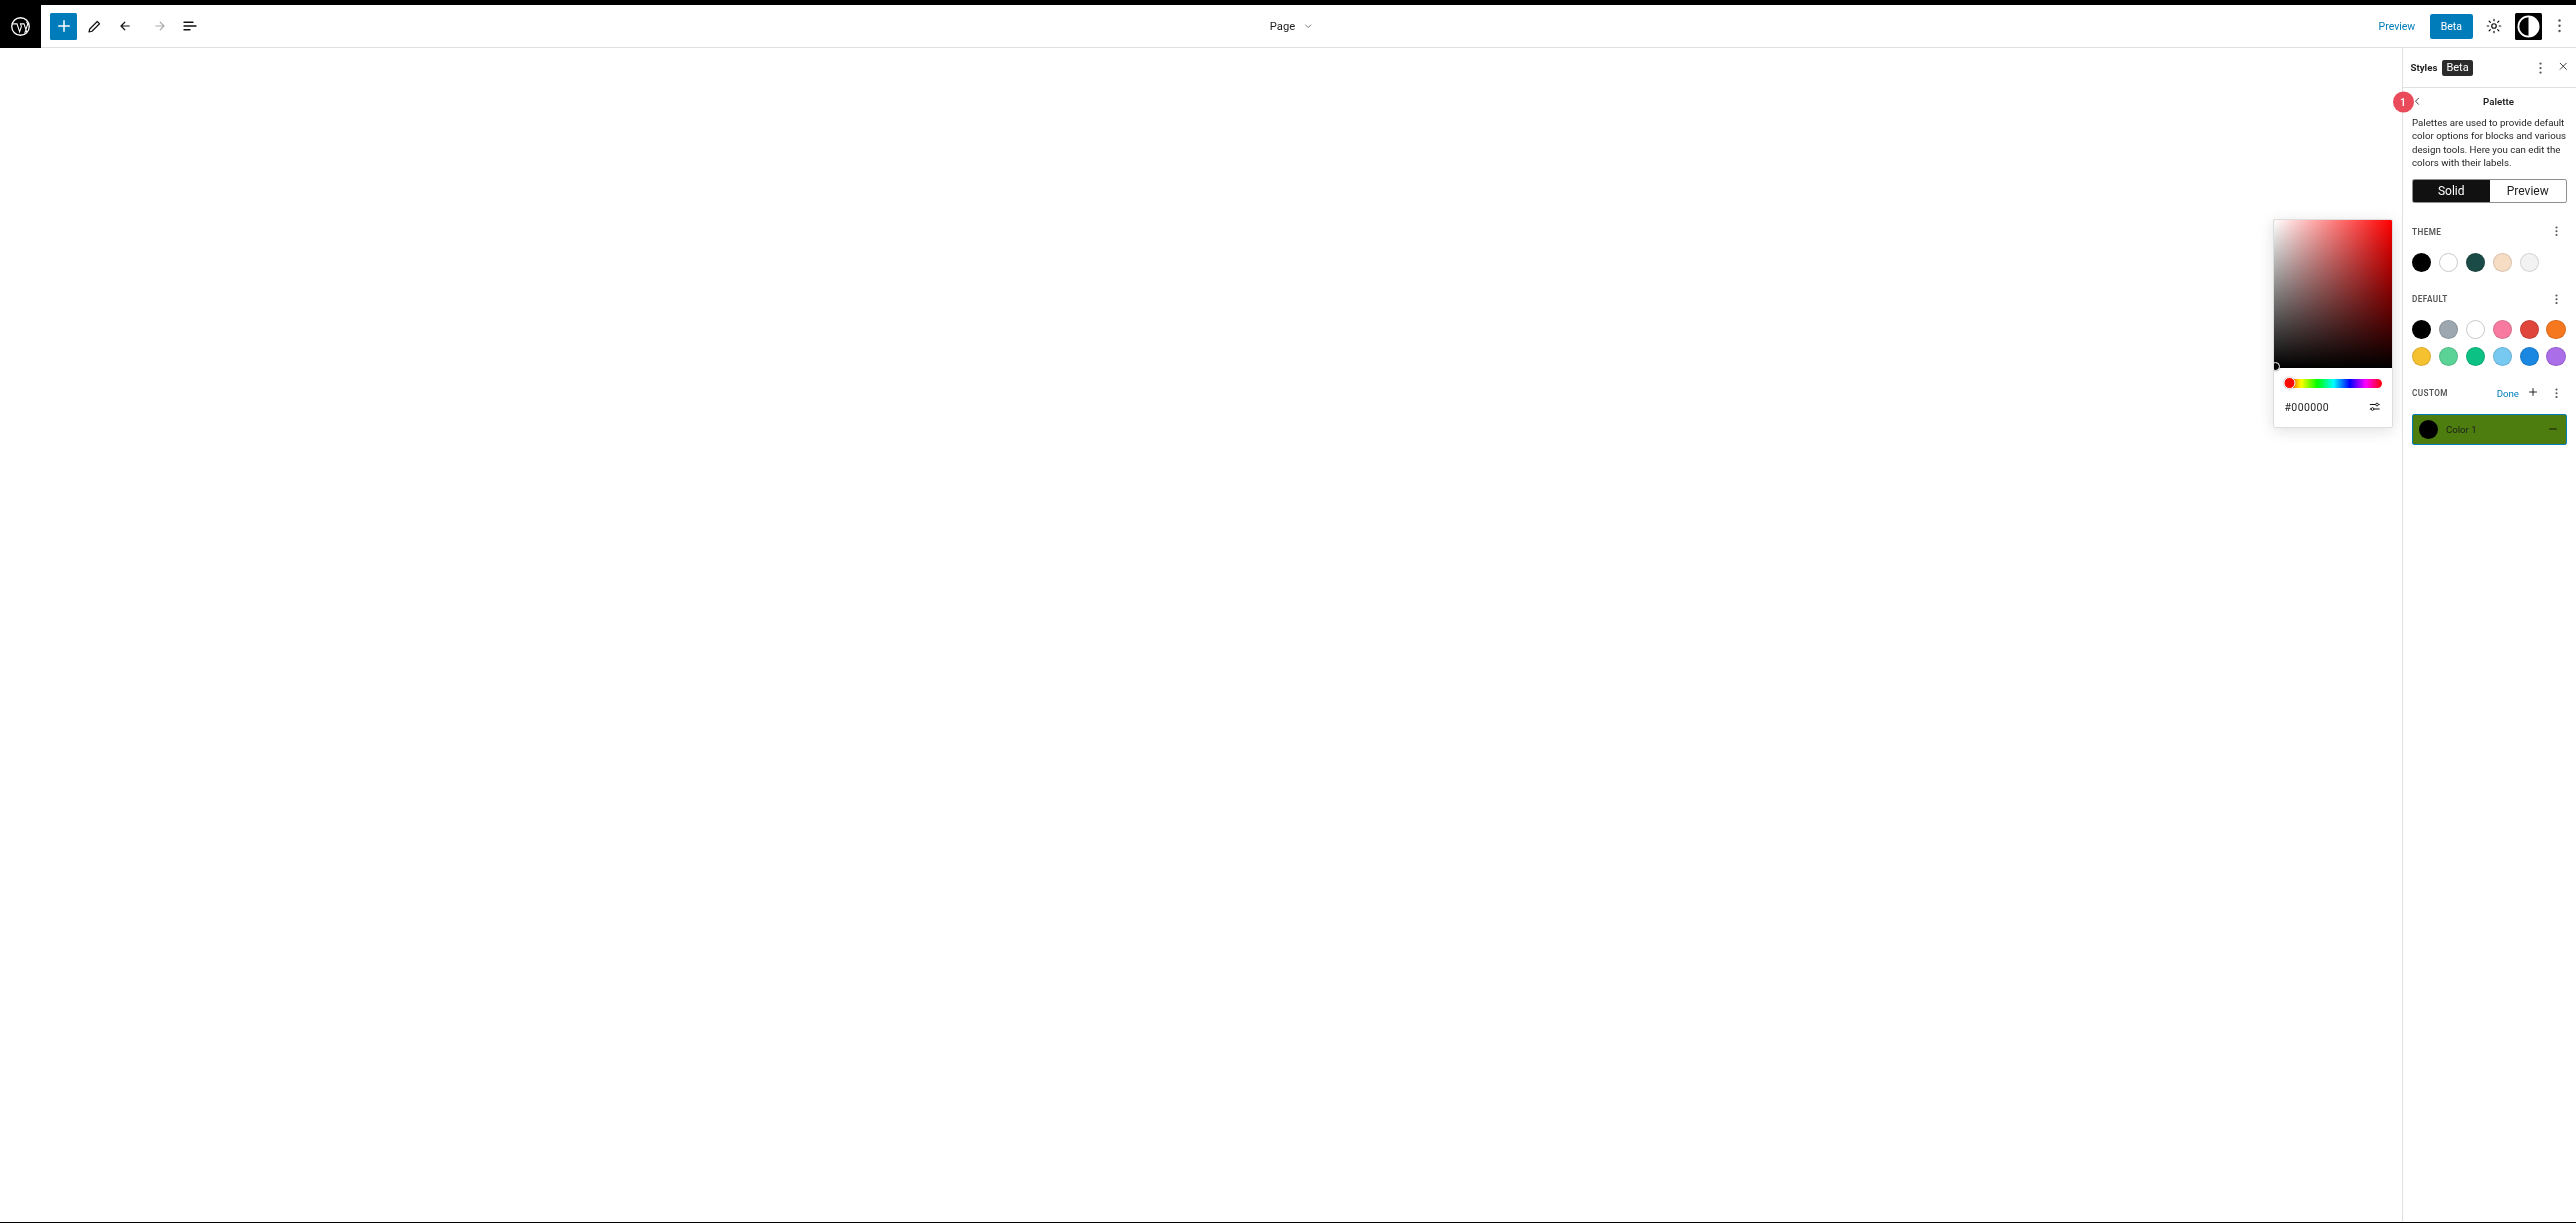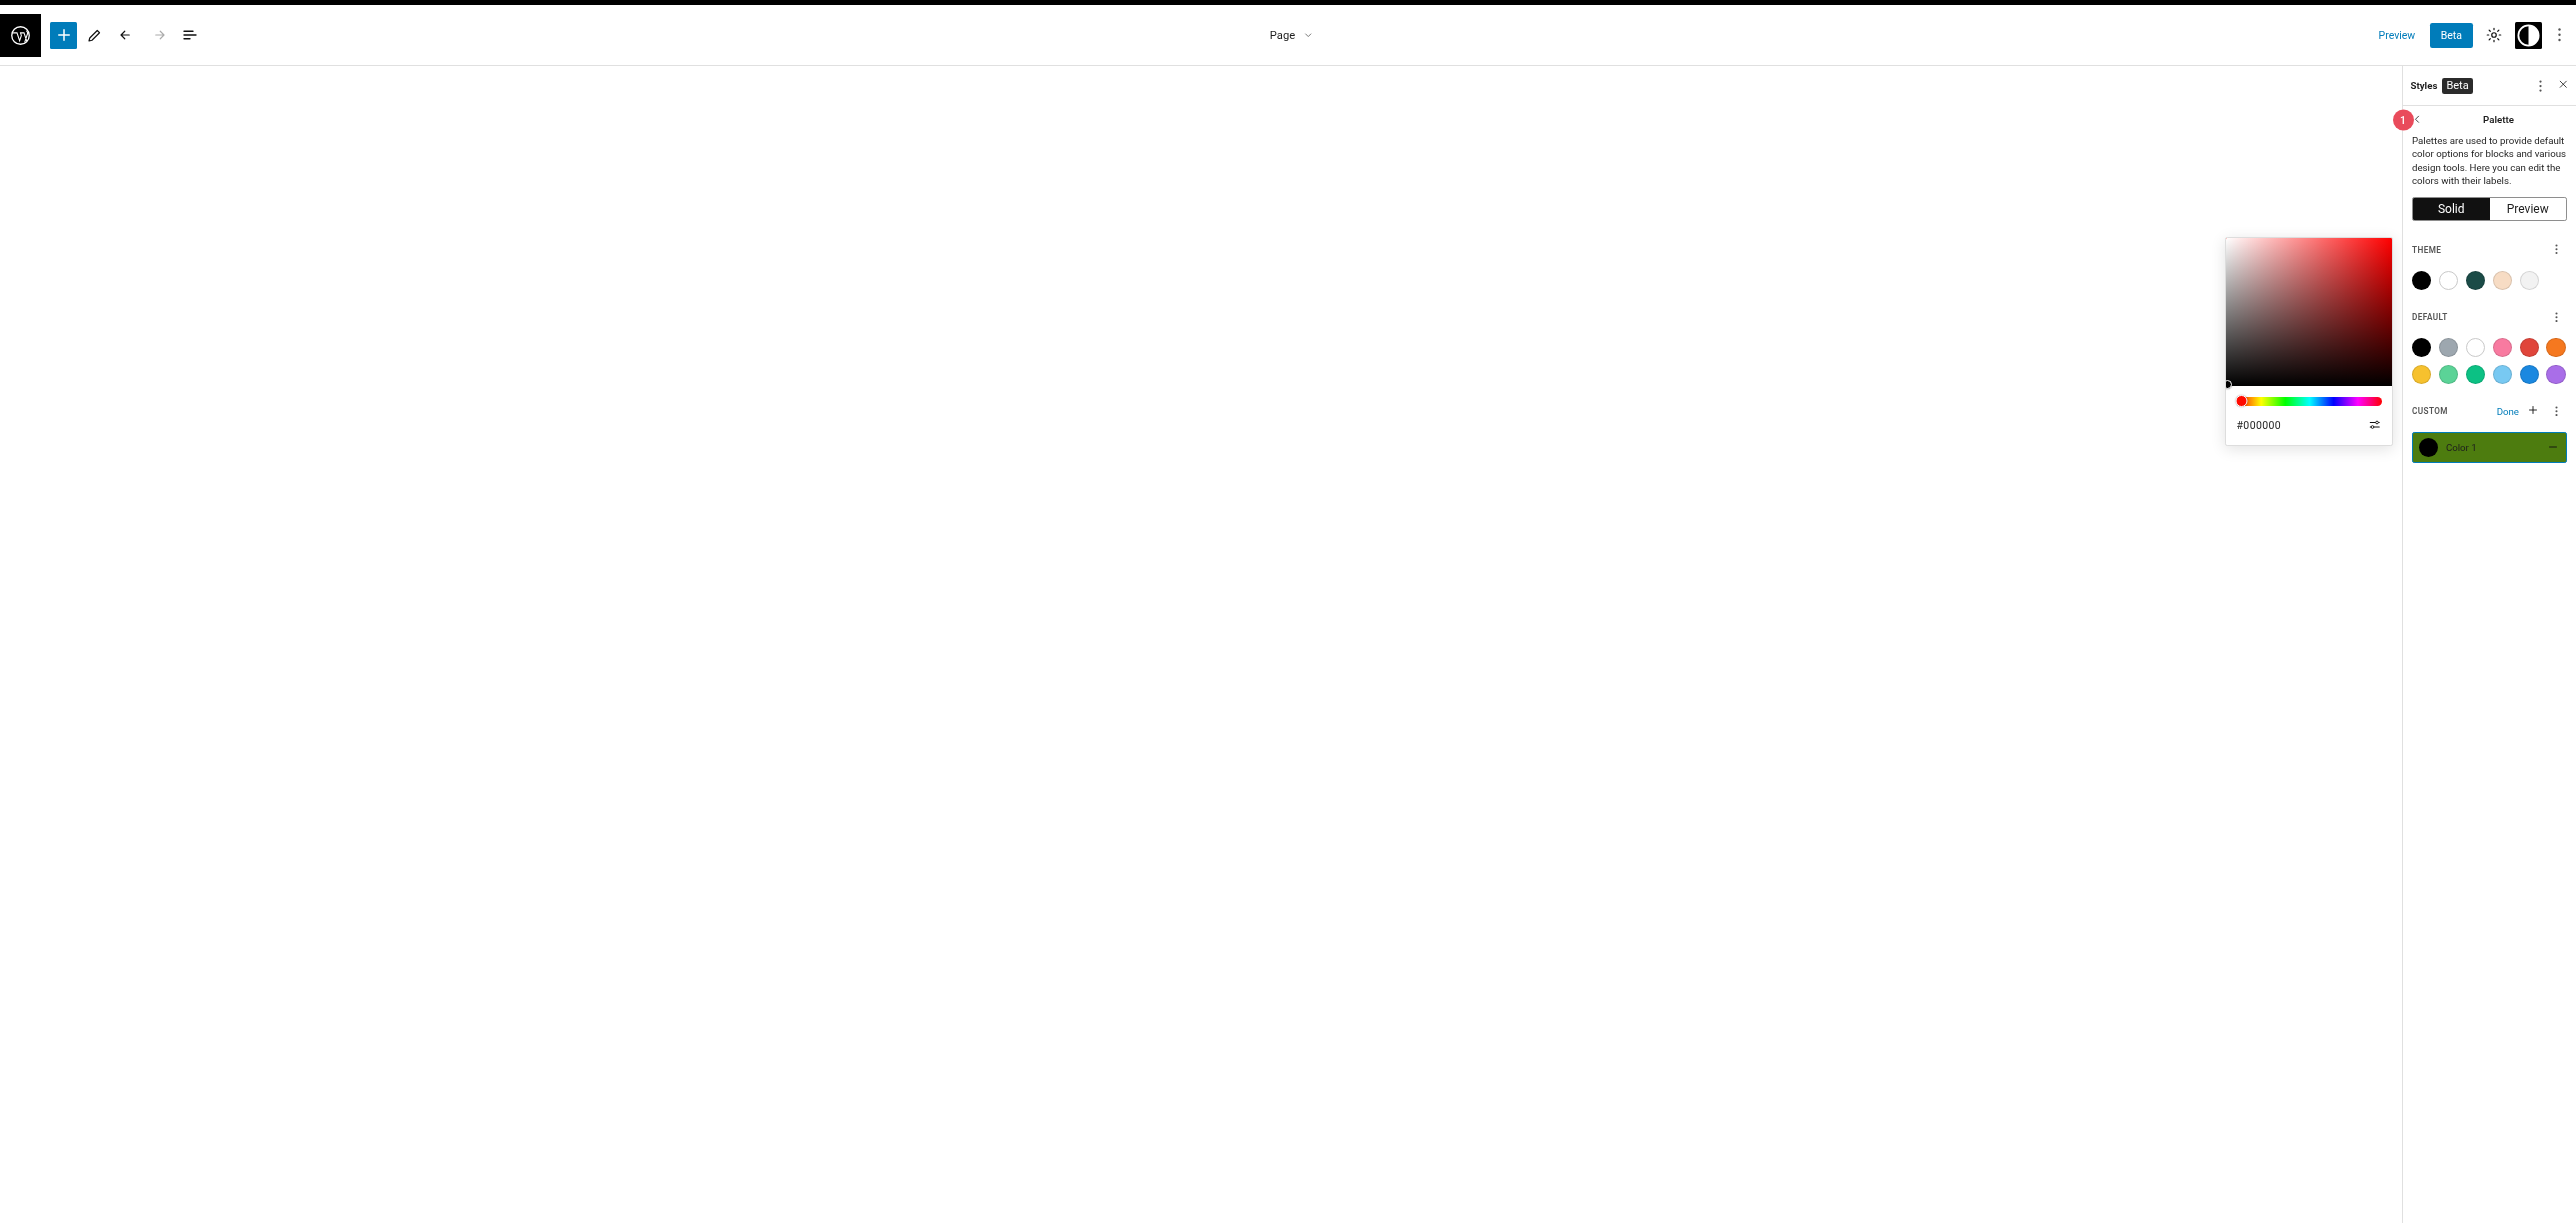--- a/index.html
+++ b/index.html
@@ -10,21 +10,21 @@
   --muted:#757575;
   --border:#e0e0e0;
   --black:#000;
 }
 *{box-sizing:border-box;}
 html,body{margin:0;padding:0;height:100%;font-family:-apple-system,BlinkMacSystemFont,"Segoe UI",Roboto,Helvetica,Arial,sans-serif;color:var(--text);}
 body{background:#000;}
 
 
 .chrome-bar{height:5.2px;background:#000;}
-.topbar{height:61px;background:#fff;display:flex;align-items:center;border-bottom:0.7px solid var(--border);}
+.topbar{height:43px;background:#fff;display:flex;align-items:center;border-bottom:0.7px solid var(--border);}
 .wp-btn{width:41px;height:43px;background:#000;display:flex;align-items:center;justify-content:center;}
 .wp-btn svg{width:21px;height:21px;}
 .tb-left{display:flex;align-items:center;gap:4.5px;padding:0 9px;}
 .sq-btn{width:27px;height:27px;display:flex;align-items:center;justify-content:center;border-radius:1.5px;}
 .sq-btn svg{width:18px;height:18px;}
 .add-btn{background:var(--bright-blue);}
 .add-btn svg path{stroke:#fff;}
 .icon-btn{background:transparent;}
 .tb-center{flex:1;display:flex;align-items:center;justify-content:center;gap:7.5px;font-size:11.2px;color:#1e1e1e;}
 .tb-right{display:flex;align-items:center;gap:7.5px;padding-right:6px;}
@@ -43,21 +43,21 @@
 .logo-box{width:33px;height:33px;border:0.7px dashed #b9b9b9;position:relative;}
 .logo-box svg{position:absolute;inset:4.5px;width:calc(100% - 9px);height:calc(100% - 9px);}
 .site-title{font-family:Georgia,"Times New Roman",serif;font-style:italic;font-weight:600;font-size:14px;text-decoration:underline;}
 .nav-item{font-family:Georgia,"Times New Roman",serif;font-size:13.5px;}
 .post-title{font-family:Georgia,"Times New Roman",serif;font-weight:400;font-size:36px;margin:75px 0 82px 0;}
 .feat-box{height:136px;border:0.7px dashed #b9b9b9;position:relative;}
 .feat-box svg{position:absolute;inset:0;width:100%;height:100%;}
 .divider{margin:64px 0 0 0;border:0;border-top:1.5px solid #000;}
 
 
-.popover{position:absolute;top:171px;right:9px;width:168px;background:#fff;border:0.7px solid #ddd;border-radius:2.2px;box-shadow:0 3px 15px rgba(0,0,0,.12);overflow:hidden;}
+.popover{position:absolute;top:171px;right:9px;width:120px;background:#fff;border:0.7px solid #ddd;border-radius:2.2px;box-shadow:0 3px 15px rgba(0,0,0,.12);overflow:hidden;}
 .sv-area{height:148px;background:
   linear-gradient(to top,#000 0%,rgba(0,0,0,0) 100%),
   linear-gradient(to right,#fff 0%,rgba(255,255,255,0) 100%),
   #ff0000;position:relative;}
 .sv-handle{position:absolute;left:-3px;bottom:-3px;width:9px;height:9px;border-radius:50%;background:#000;border:1.5px solid #fff;box-shadow:0 0 1.5px rgba(0,0,0,.5);}
 .hue{margin:10.5px 10.5px 0 10.5px;height:9px;border-radius:4.5px;background:linear-gradient(to right,#ff0000,#ffff00,#00ff00,#00ffff,#0000ff,#ff00ff,#ff0000);position:relative;}
 .hue-handle{position:absolute;left:0;top:50%;transform:translate(-1.5px,-50%);width:12px;height:12px;border-radius:50%;background:#ff0a00;border:1.5px solid #fff;box-shadow:0 0 1.5px rgba(0,0,0,.4);}
 .hex-row{display:flex;align-items:center;justify-content:space-between;padding:12px 10.5px 10.5px 10.5px;font-size:10.5px;letter-spacing:0.4px;}
 .sliders-icon svg{width:13.5px;height:13.5px;}
 

